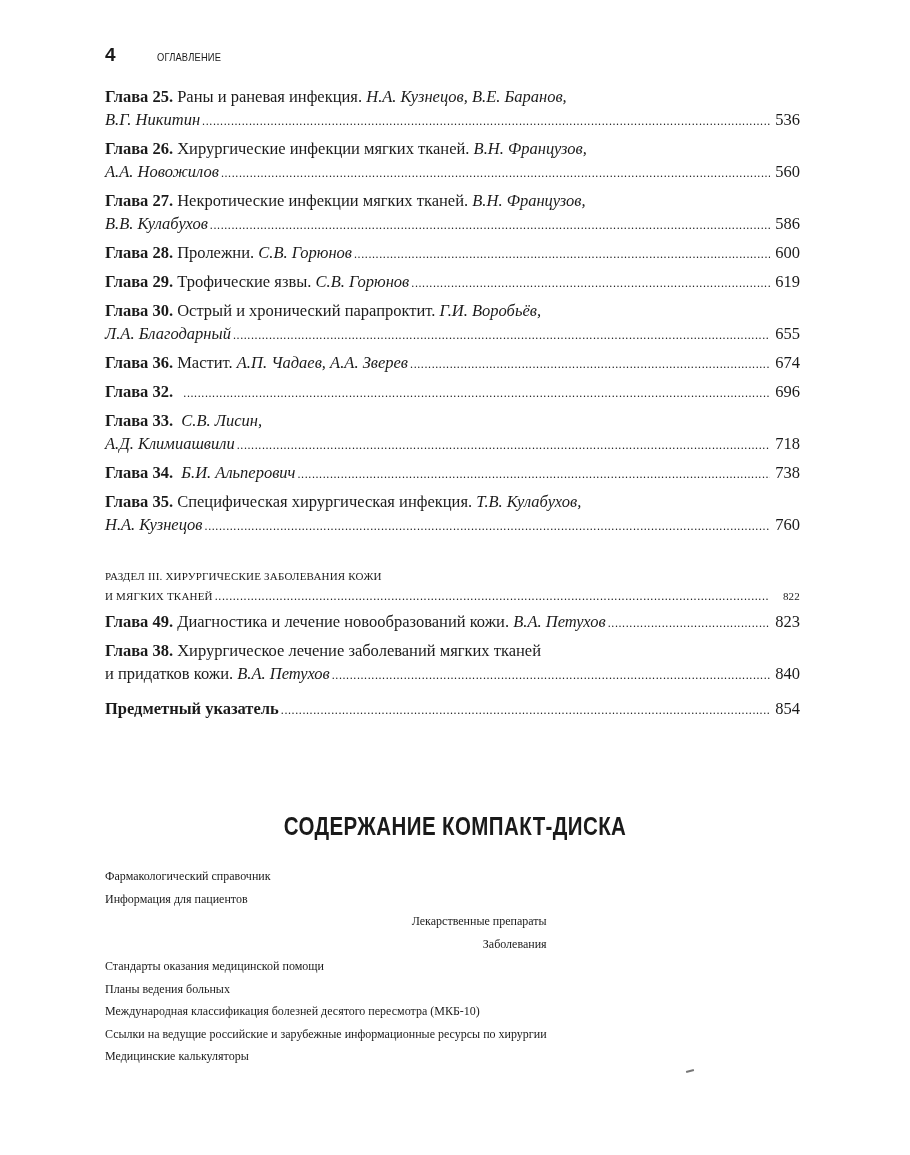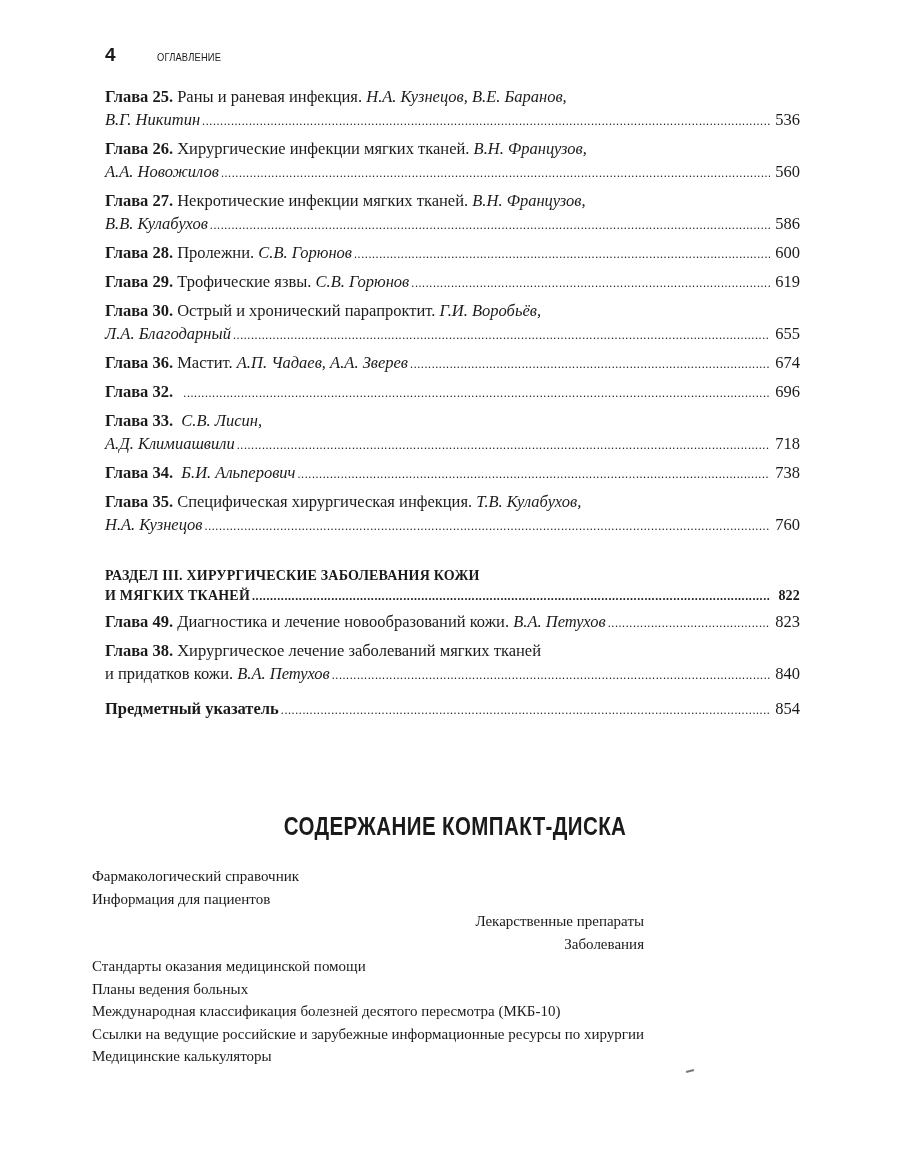--- a/index.html
+++ b/index.html
@@ -9,27 +9,27 @@
   .page-num { font-family: "Liberation Sans", sans-serif; font-weight: bold; font-size: 19px; width: 52px; }
   .running-title { font-family: "Liberation Sans", sans-serif; font-size: 11px; letter-spacing: 0.2px; transform: scaleX(0.85); transform-origin: left; }
   .toc { position: absolute; left: 105px; top: 85px; width: 695px; font-size: 16.5px; }
   .entry { margin-bottom: 4px; }
   .line { display: flex; align-items: baseline; line-height: 23px; white-space: nowrap; }
   .lab { font-weight: bold; }
   .auth { font-style: italic; }
   .dots { flex: 1; overflow: hidden; margin: 0 2px; }
   .dots::before { content: "................................................................................................................................................................................................................................................"; letter-spacing: 0.6px; font-size: 12px; }
   .pg { min-width: 28px; text-align: right; }
-  .section .line { font-weight: bold; font-size: 14px; line-height: 20px; letter-spacing: 0.2px; }
+  .section .line { font-weight: normal; font-size: 11px; line-height: 20px; letter-spacing: 0.2px; }
   .gap-section { height: 24px; }
   .gap-index { height: 6px; }
   .cd-title { position: absolute; left: 0; width: 910px; top: 812px; text-align: center;
               font-family: "Liberation Sans", sans-serif; font-weight: bold; font-size: 25px;
               transform: scaleX(0.82); transform-origin: center; letter-spacing: 0.5px; }
-  .cd-list { position: absolute; left: 92px; top: 865px; font-size: 15px; }
+  .cd-list { position: absolute; left: 105px; top: 865px; font-size: 12px; }
   .cd-item { line-height: 22.5px; white-space: nowrap; }
   .cd-item.sub { padding-left: 22px; text-align: right; }
   .mark { position: absolute; left: 686px; top: 1070px; width: 8px; height: 2px; background: #777; transform: rotate(-15deg); }
 </style>
 </head>
 <body>
 
 <div class="header">
   <span class="page-num">4</span>
   <span class="running-title">ОГЛАВЛЕНИЕ</span>

